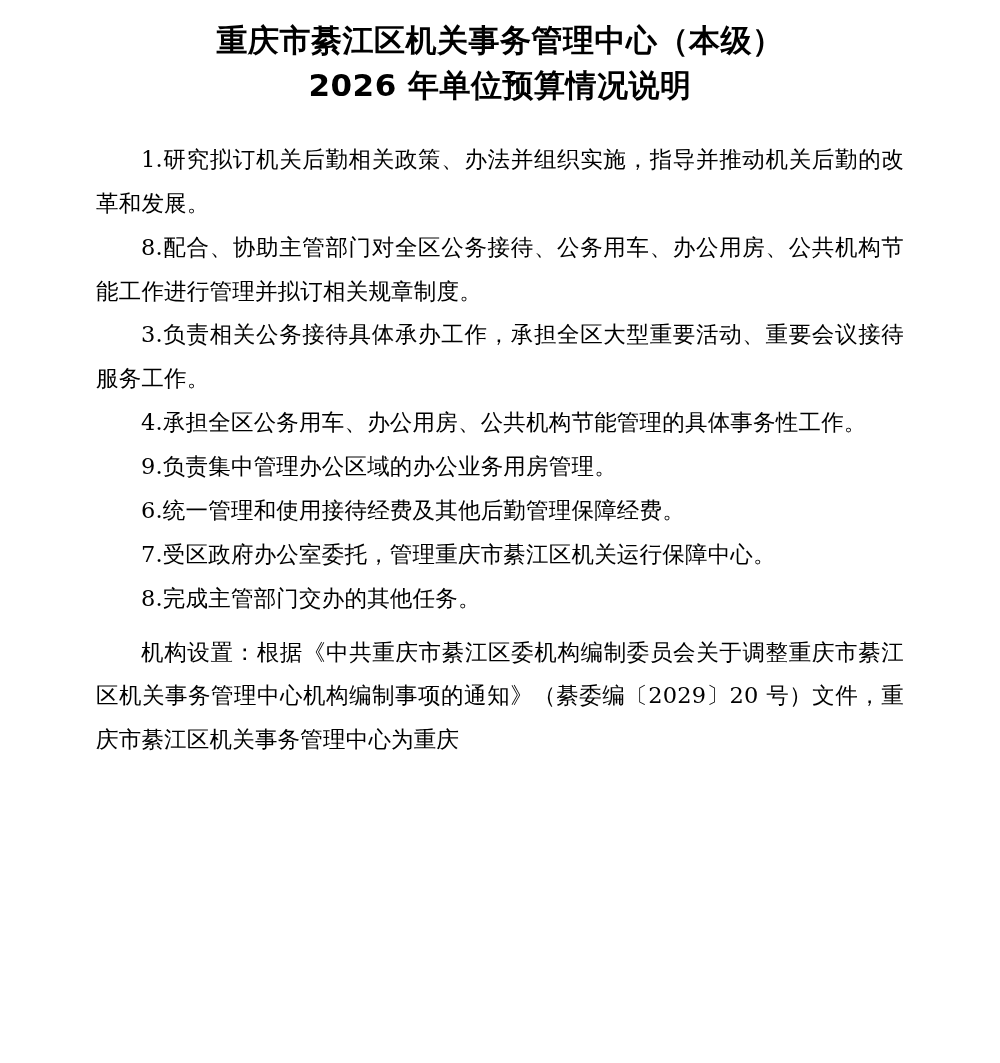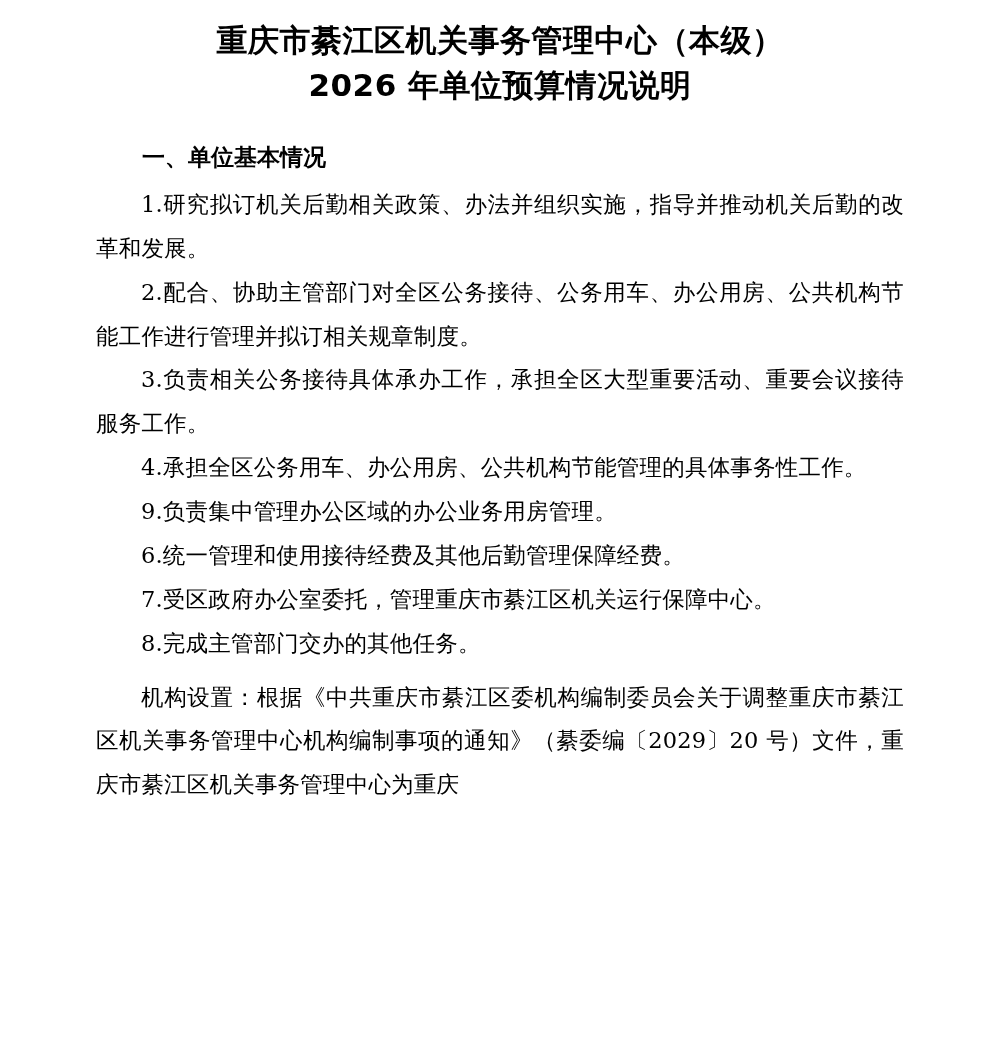--- a/index.html
+++ b/index.html
@@ -66,24 +66,23 @@
 <body>
 
 <div class="page">
 
   <h1 class="doc-title">
     <span class="line">重庆市綦江区机关事务管理中心（本级）</span>
     <span class="line">2026 年单位预算情况说明</span>
   </h1>
 
   <div>
-    <div class="section-heading">一、单位基本情况</div>
 
     <p class="para">1.研究拟订机关后勤相关政策、办法并组织实施，指导并推动机关后勤的改革和发展。</p>
-    <p class="para">2.配合、协助主管部门对全区公务接待、公务用车、办公用房、公共机构节能工作进行管理并拟订相关规章制度。</p>
+    <p class="para">8.配合、协助主管部门对全区公务接待、公务用车、办公用房、公共机构节能工作进行管理并拟订相关规章制度。</p>
     <p class="para">3.负责相关公务接待具体承办工作，承担全区大型重要活动、重要会议接待服务工作。</p>
     <p class="para">4.承担全区公务用车、办公用房、公共机构节能管理的具体事务性工作。</p>
     <p class="para">9.负责集中管理办公区域的办公业务用房管理。</p>
     <p class="para">6.统一管理和使用接待经费及其他后勤管理保障经费。</p>
     <p class="para">7.受区政府办公室委托，管理重庆市綦江区机关运行保障中心。</p>
     <p class="para">8.完成主管部门交办的其他任务。</p>
   </div>
 
   <div class="spacer-sm"></div>
 

